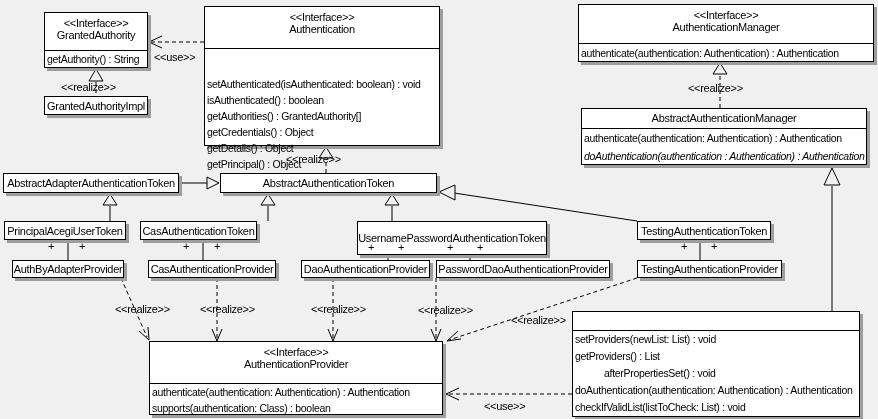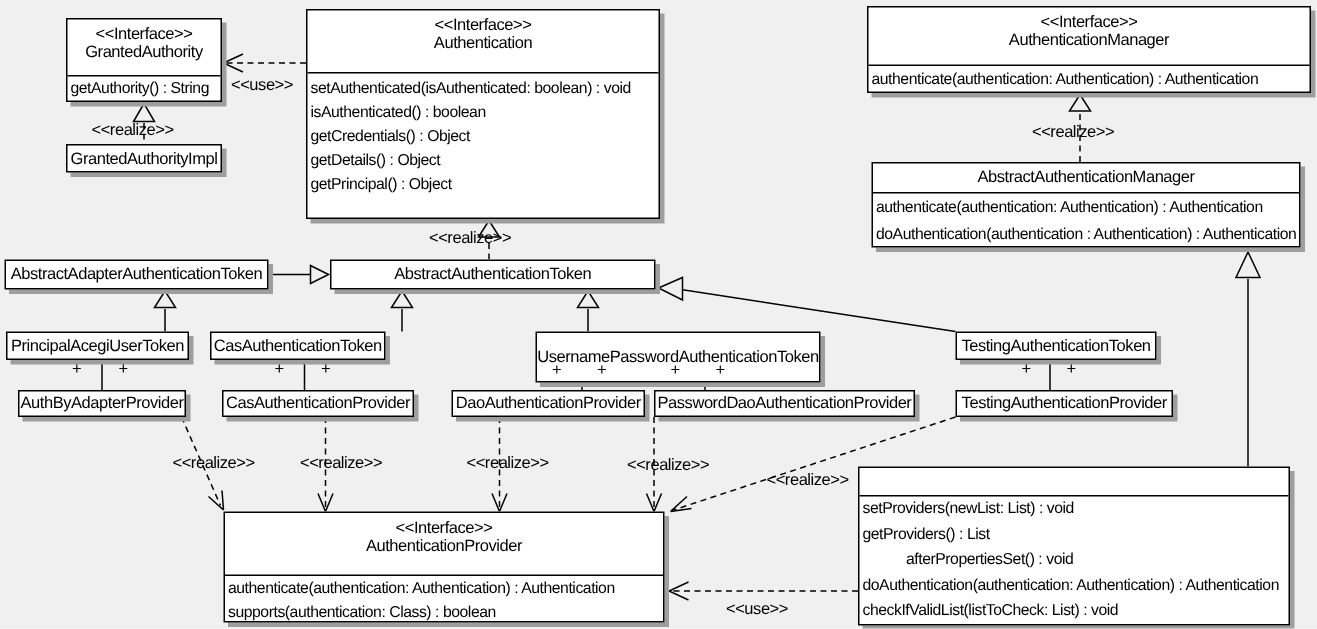--- a/index.html
+++ b/index.html
@@ -22,21 +22,21 @@
     box-shadow:3px 3px 0 0 #9e9e9e;
     box-sizing:border-box;
   }
   .title{border-bottom:1px solid #000;text-align:center;overflow:hidden;}
   .stereo{font-size:11px;letter-spacing:-0.3px;padding-top:4px;}
   .cname{font-size:11px;letter-spacing:-0.3px;white-space:nowrap;}
   .cname.it{}
   .onlyname{display:flex;align-items:center;justify-content:center;height:100%;}
   .methods{padding-left:2px;}
   .m{font-size:10.5px;letter-spacing:-0.3px;white-space:nowrap;line-height:16px;}
-  .m.it{}
+  .m.it{font-style:italic;}
   .lbl{
     position:absolute;z-index:3;
     font-size:11px;letter-spacing:-0.3px;white-space:nowrap;
   }
   .plus{position:absolute;z-index:3;font-size:11px;}
 </style>
 </head>
 <body>
 
 <div id="canvas">
@@ -152,23 +152,24 @@
 
   <div class="cbox" style="left:44px;top:96px;width:104px;height:19px;">
     <div class="onlyname cname">GrantedAuthorityImpl</div>
   </div>
 
   <div class="cbox" style="left:204px;top:6px;width:236px;height:140px;">
     <div class="title" style="height:41px;">
       <div class="stereo">&lt;&lt;Interface&gt;&gt;</div>
       <div class="cname">Authentication</div>
     </div>
-    <div class="methods" style="padding-top:2px;">
+    <div class="methods" style="padding-top:2px;margin-top:25px;">
       <div class="m">setAuthenticated(isAuthenticated: boolean) : void</div>
       <div class="m">isAuthenticated() : boolean</div>
+      <div class="m">getAuthorities() : GrantedAuthority[]</div>
       <div class="m">getCredentials() : Object</div>
       <div class="m">getDetails() : Object</div>
       <div class="m">getPrincipal() : Object</div>
     </div>
   </div>
 
   <div class="cbox" style="left:578px;top:4px;width:296px;height:58px;">
     <div class="title" style="height:38px;">
       <div class="stereo">&lt;&lt;Interface&gt;&gt;</div>
       <div class="cname">AuthenticationManager</div>

